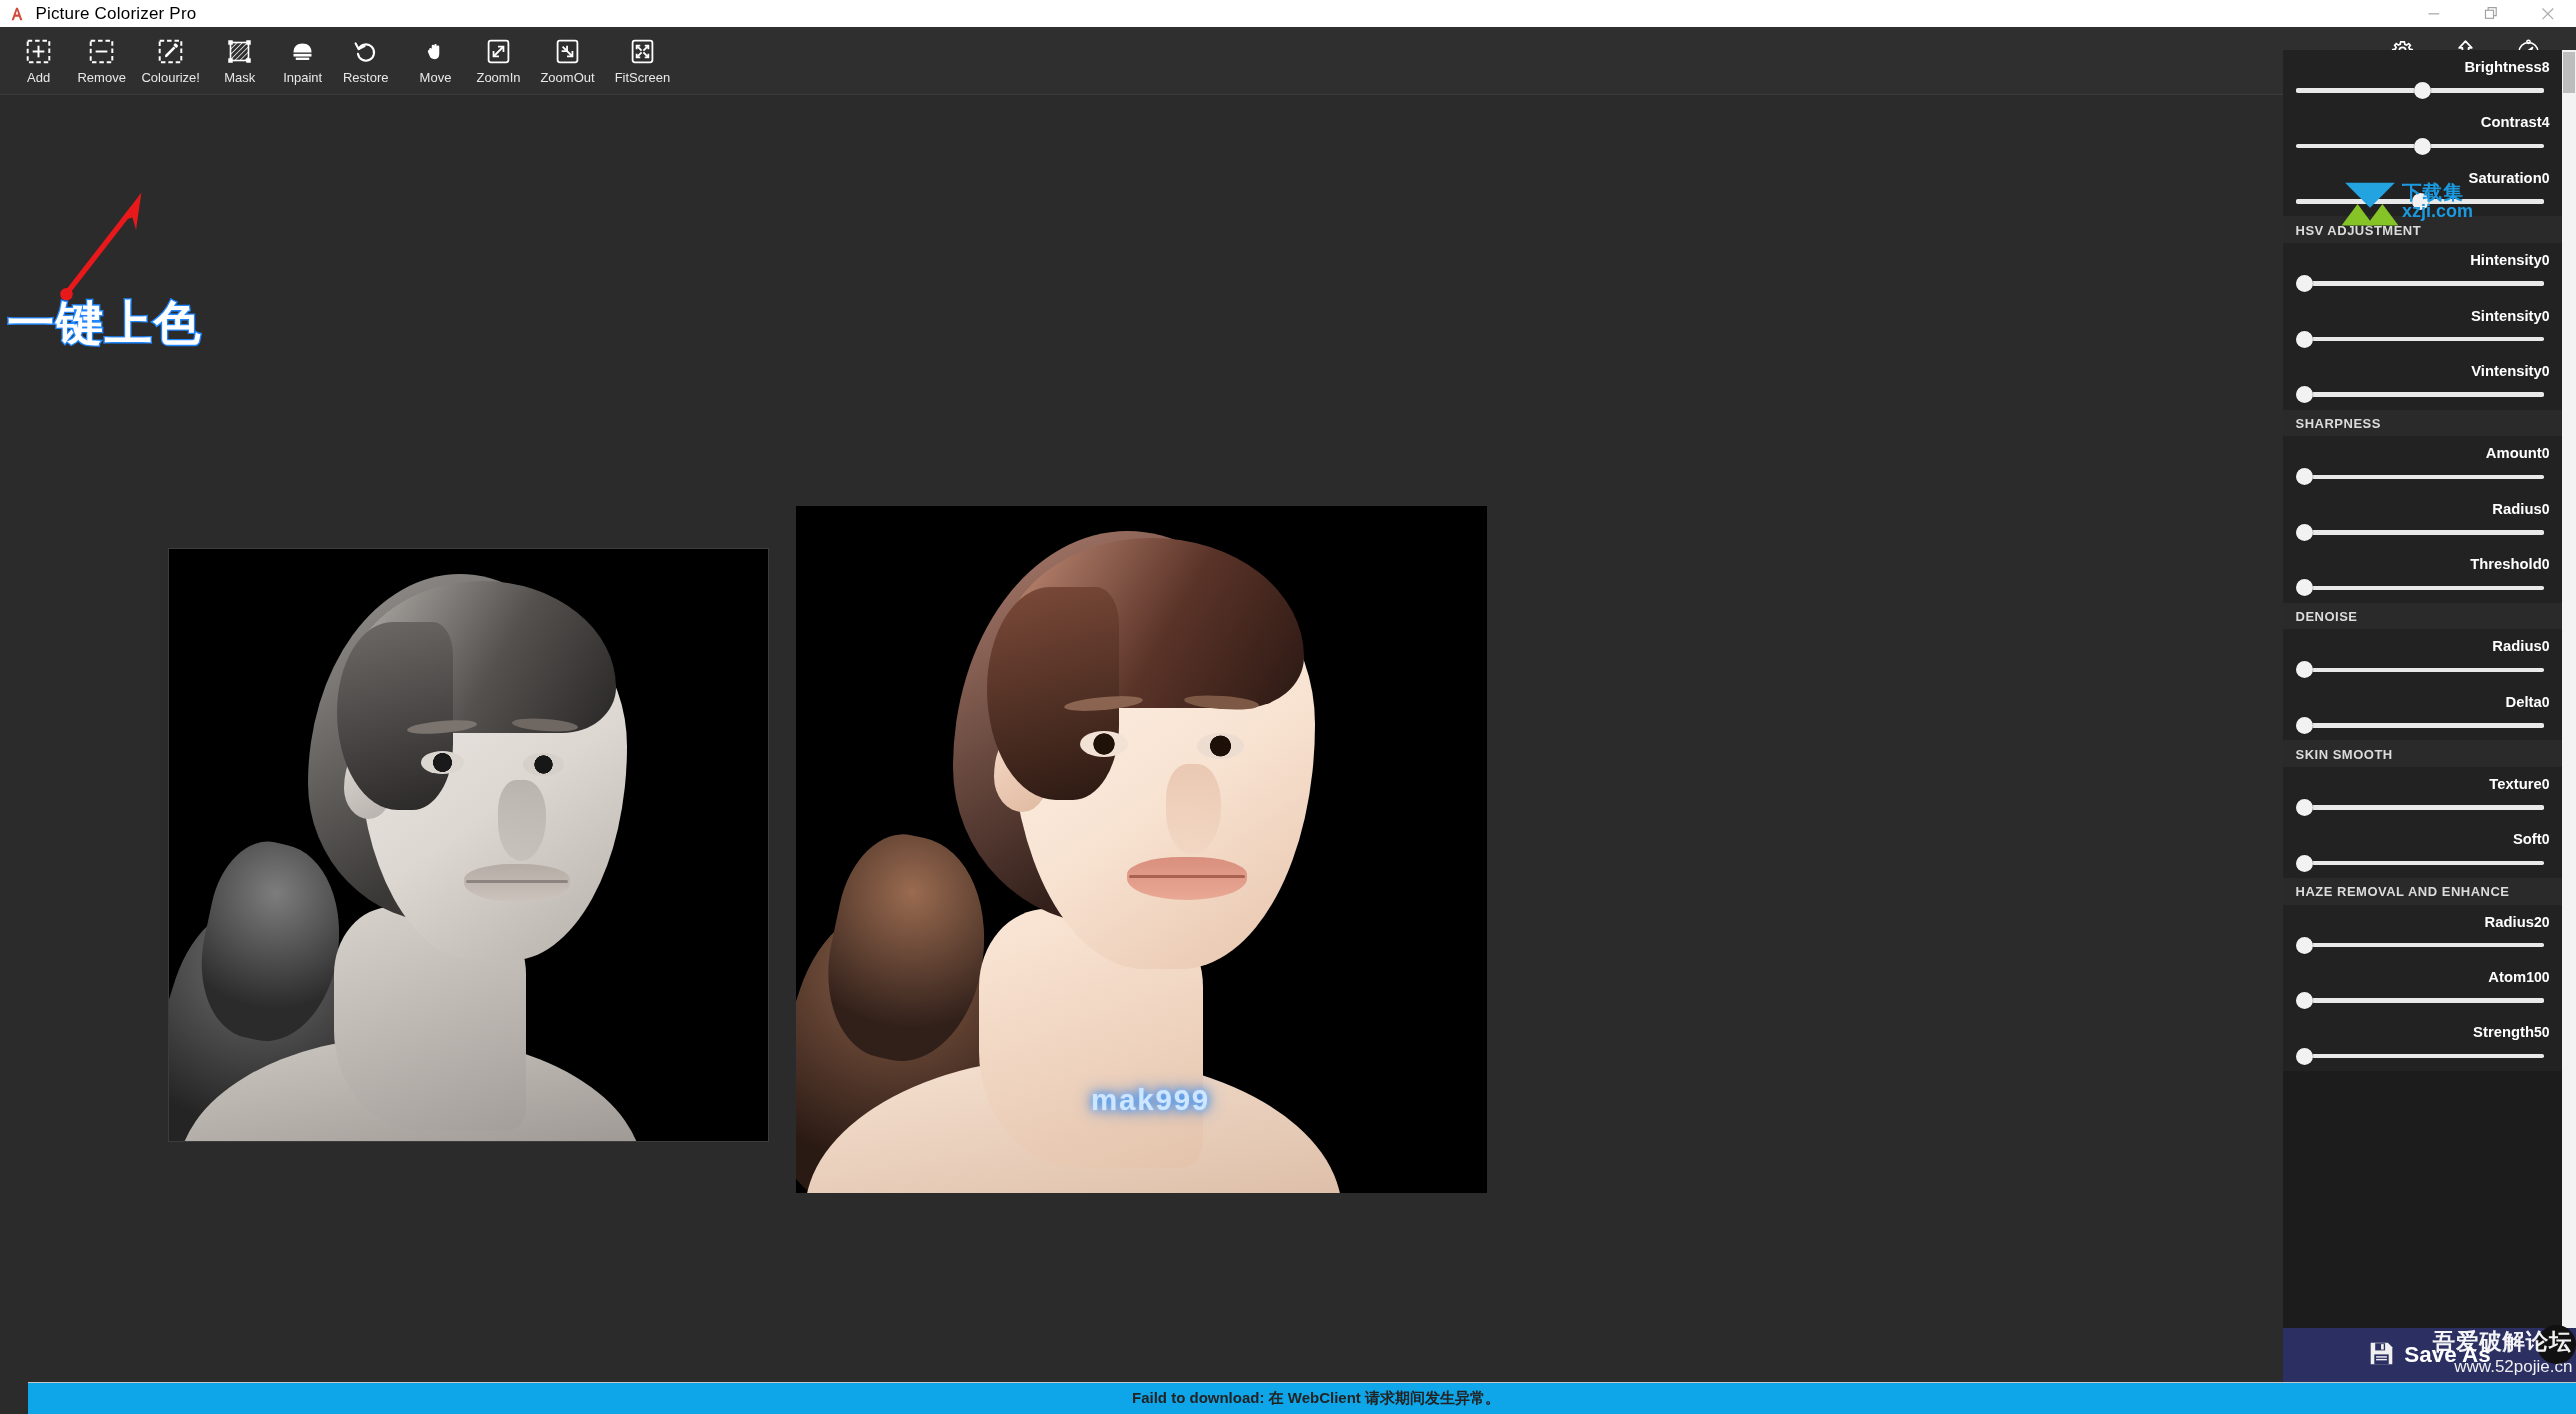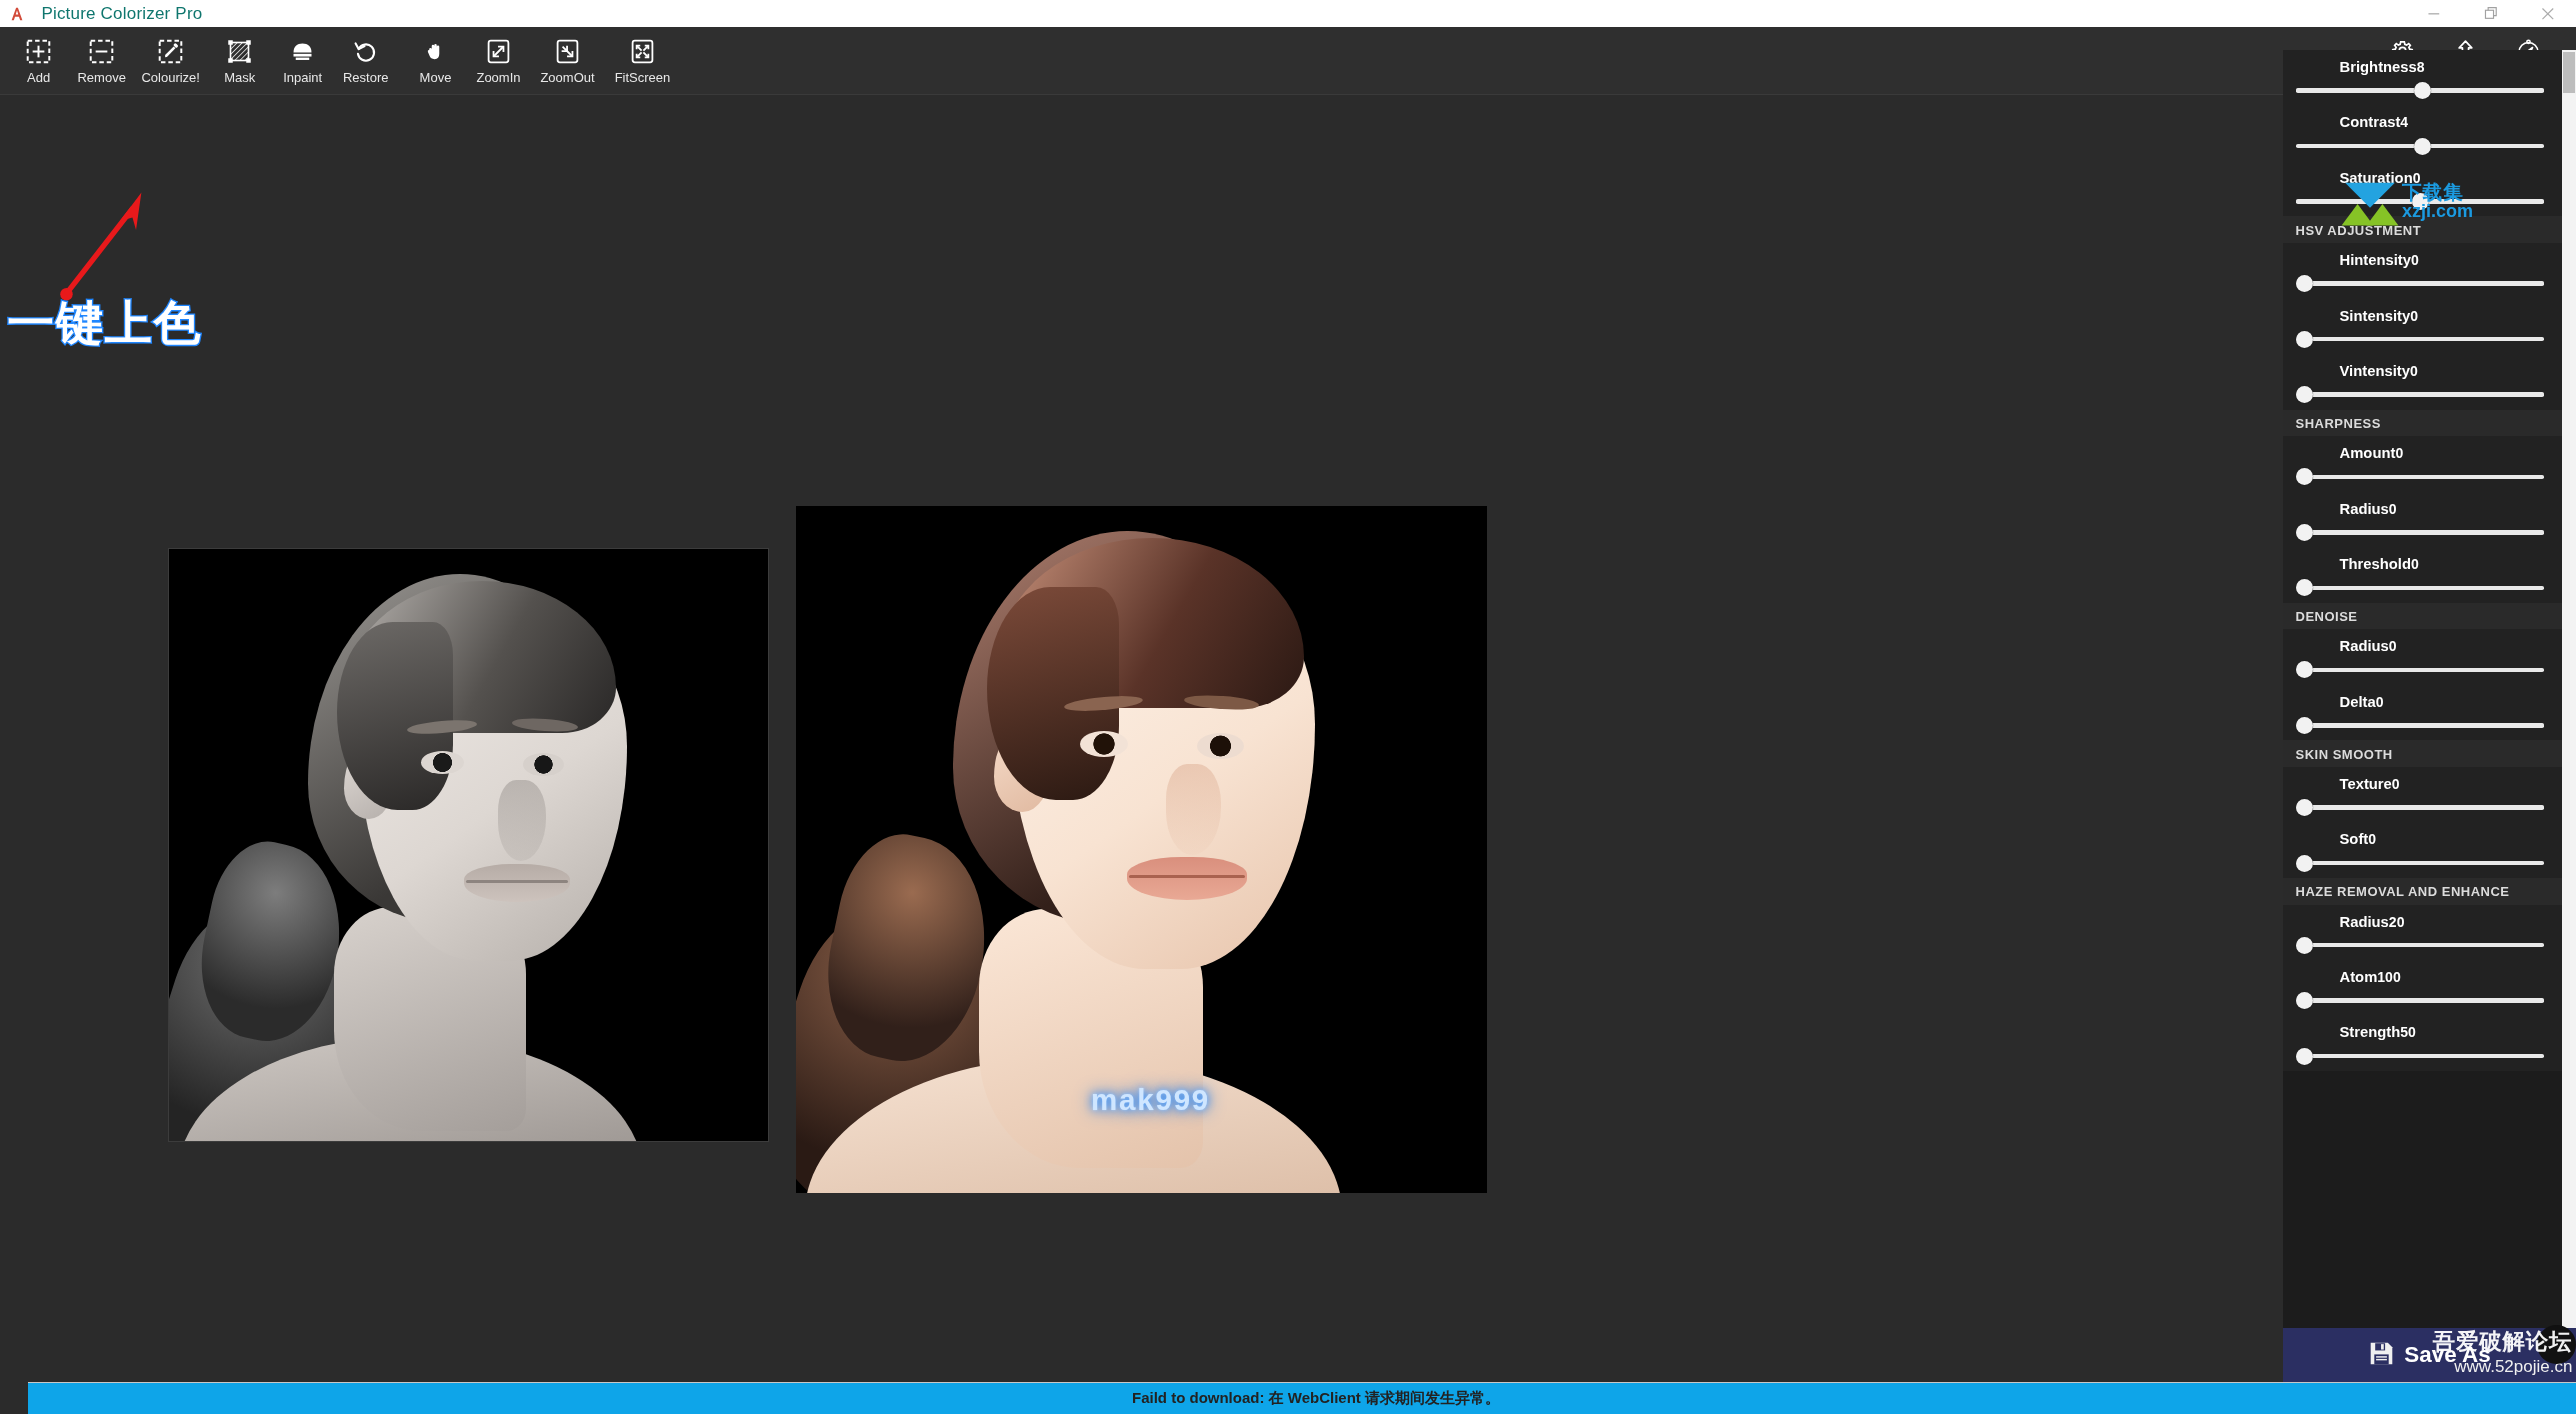--- a/index.html
+++ b/index.html
@@ -4,21 +4,21 @@
 <style>
   * { margin:0; padding:0; box-sizing:border-box; }
   html,body { width:2576px; height:1414px; overflow:hidden; background:#2b2b2b;
     font-family:"Liberation Sans", sans-serif; }
 
   
   .titlebar { position:absolute; left:0; top:0; width:2576px; height:27px;
     background:#ffffff; display:flex; align-items:center; }
   .tb-logo { width:23px; height:23px; margin-left:5.4px; display:flex;
     align-items:center; justify-content:center; }
-  .tb-title { font-size:17px; color:#0f766e; margin-left:13px; letter-spacing:0.2px; }
+  .tb-title { font-size:17px; color:#000000; margin-left:7px; letter-spacing:0.2px; }
   .tb-spacer { flex:1; }
   .wbtn { width:57px; height:27px; display:flex; align-items:center;
     justify-content:center; }
   .wbtn svg { opacity:.55; }
 
   
   .toolbar { position:absolute; left:0; top:27px; width:2576px; height:68px;
     background:#2f2f2f; border-bottom:0.9px solid #3a3a3a; }
   .tgroup { position:absolute; top:0; height:68px; display:flex; }
   .tgroup.left { left:7.2px; }
@@ -64,21 +64,21 @@
   .anno-text { position:absolute; left:7.2px; top:197px; font-size:47px;
     font-weight:bold; color:#ffffff; letter-spacing:1.8px;
     -webkit-text-stroke:2.7px #1f86ff; paint-order:stroke fill; }
   .anno-arrow { position:absolute; left:54px; top:85px; }
 
   
   .panel { position:absolute; right:0; top:50px; width:293px; height:1364px;
     background:#1c1c1c; overflow:hidden; }
   .panel-scroll { position:absolute; left:0; top:0; width:279px; }
   .ctrl { padding:9px 12.5px 5.4px 12.5px; background:#222222; }
-  .ctrl-head { display:flex; justify-content:flex-start; align-items:baseline;padding-left:44px; }
+  .ctrl-head { display:flex; justify-content:flex-end; align-items:baseline;padding-left:44px; }
   .ctrl-name { font-size:14.8px; font-weight:bold; color:#ffffff; }
   .ctrl-val { font-size:14px; font-weight:bold; color:#ffffff; }
   .track { position:relative; height:19.7px; margin-top:5.4px; }
   .track .rail { position:absolute; left:0; right:5.4px; top:8px; height:4.5px;
     background:#e9e9e9; border-radius:1.8px; }
   .track .knob { position:absolute; top:1.8px; width:17px; height:17px;
     background:#f2f2f2; border-radius:50%; box-shadow:0 0 0.9px #000; }
   .sect { padding:6.3px 12.5px 5.4px 12.5px; background:#2a2a2a; }
   .sect-label { font-size:13px; font-weight:bold; color:#dcdcdc;
     letter-spacing:0.5px; }

